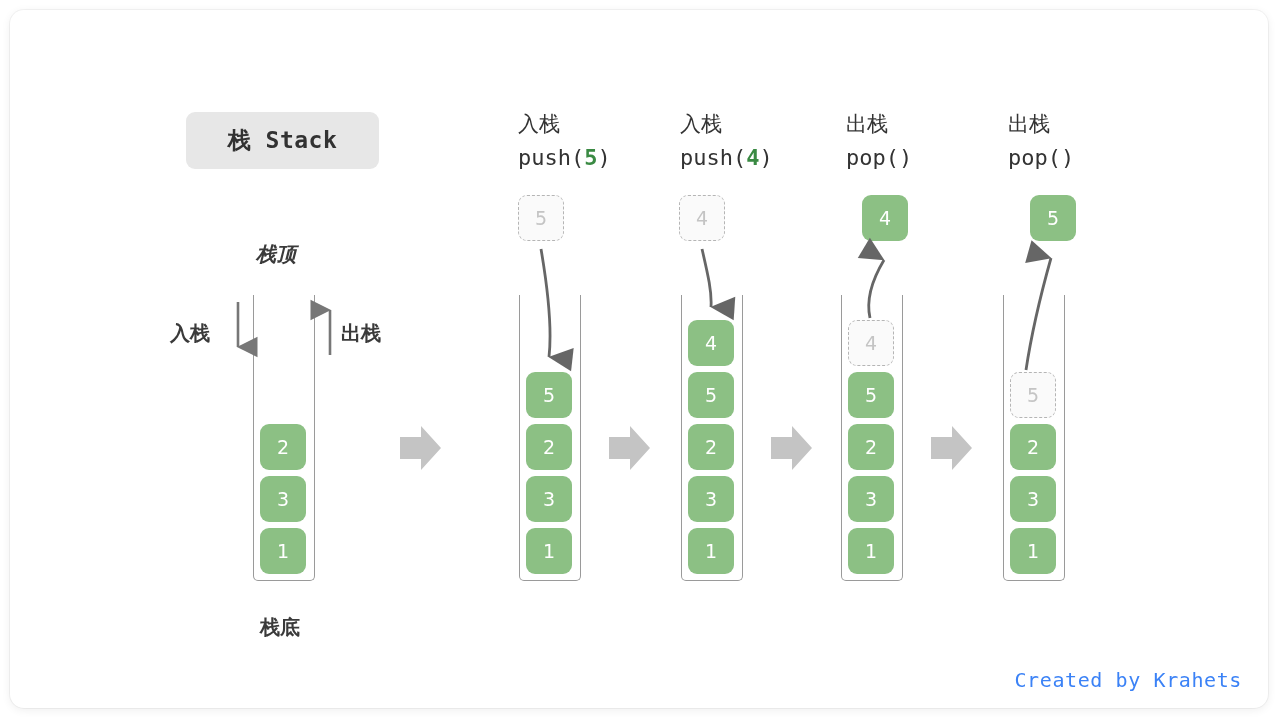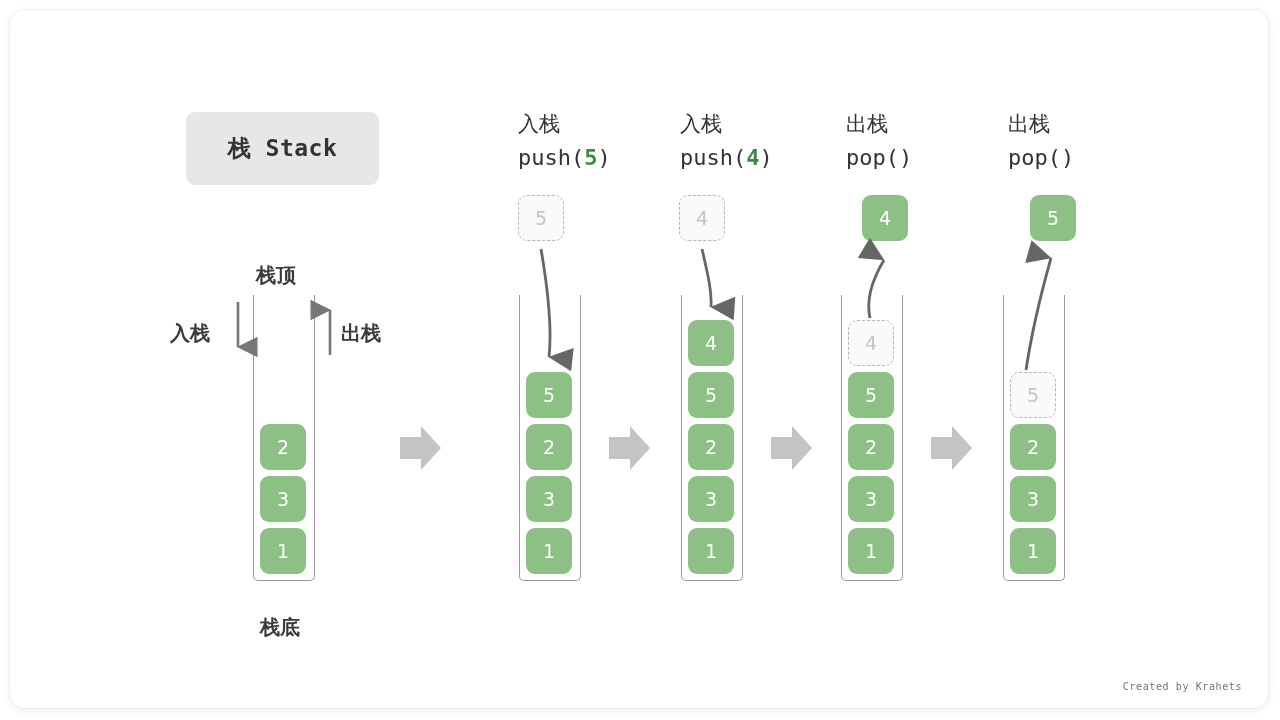--- a/index.html
+++ b/index.html
@@ -31,21 +31,21 @@
     box-shadow: 0 0 0 1px rgba(0,0,0,0.045), 0 2px 10px rgba(0,0,0,0.07);
     box-sizing: border-box;
   }
 
   
   .title-chip {
     position: absolute;
     left: 186px;
     top: 112px;
     width: 193px;
-    height: 73px;
+    height: 57px;
     background: #e7e7e7;
     border-radius: 9px;
     display: flex;
     align-items: center;
     justify-content: center;
     font-family: "DejaVu Sans Mono", "Liberation Mono", monospace;
     font-size: 23px;
     font-weight: bold;
     color: #323232;
     letter-spacing: 0.5px;
@@ -80,22 +80,22 @@
   .op-label .arg {
     color: #3a8a43;
     font-weight: bold;
   }
 
   .credit {
     position: absolute;
     right: 38px;
     bottom: 28px;
     font-family: "DejaVu Sans Mono", "Liberation Mono", monospace;
-    font-size: 10px;
-    color: #737373;
+    font-size: 20px;
+    color: #3b82f6;
     letter-spacing: 0.6px;
   }
 
   
   .stack-container {
     position: absolute;
     box-sizing: border-box;
     border-left: 1.6px solid #9a9a9a;
     border-right: 1.6px solid #9a9a9a;
     border-bottom: 1.6px solid #9a9a9a;
@@ -138,21 +138,21 @@
   }
 </style>
 </head>
 <body>
 
 <div id="canvas">
   <div class="card"></div>
 
   <div class="title-chip">栈 Stack</div>
 
-  <div class="cn-label" style="left:256px; top:262px;">栈顶</div>
+  <div class="cn-label" style="left:256px; top:241px;font-style:italic;">栈顶</div>
   <div class="cn-label" style="left:260px; top:614px;">栈底</div>
   <div class="cn-label" style="left:170px; top:320px;">入栈</div>
   <div class="cn-label" style="left:341px; top:320px;">出栈</div>
 
   <div class="op-label" style="left:518px; top:107px;">
     <span class="cn">入栈</span>
     <span class="code"><span>push(</span><span class="arg">5</span><span>)</span></span>
   </div>
 
   <div class="op-label" style="left:680px; top:107px;">

